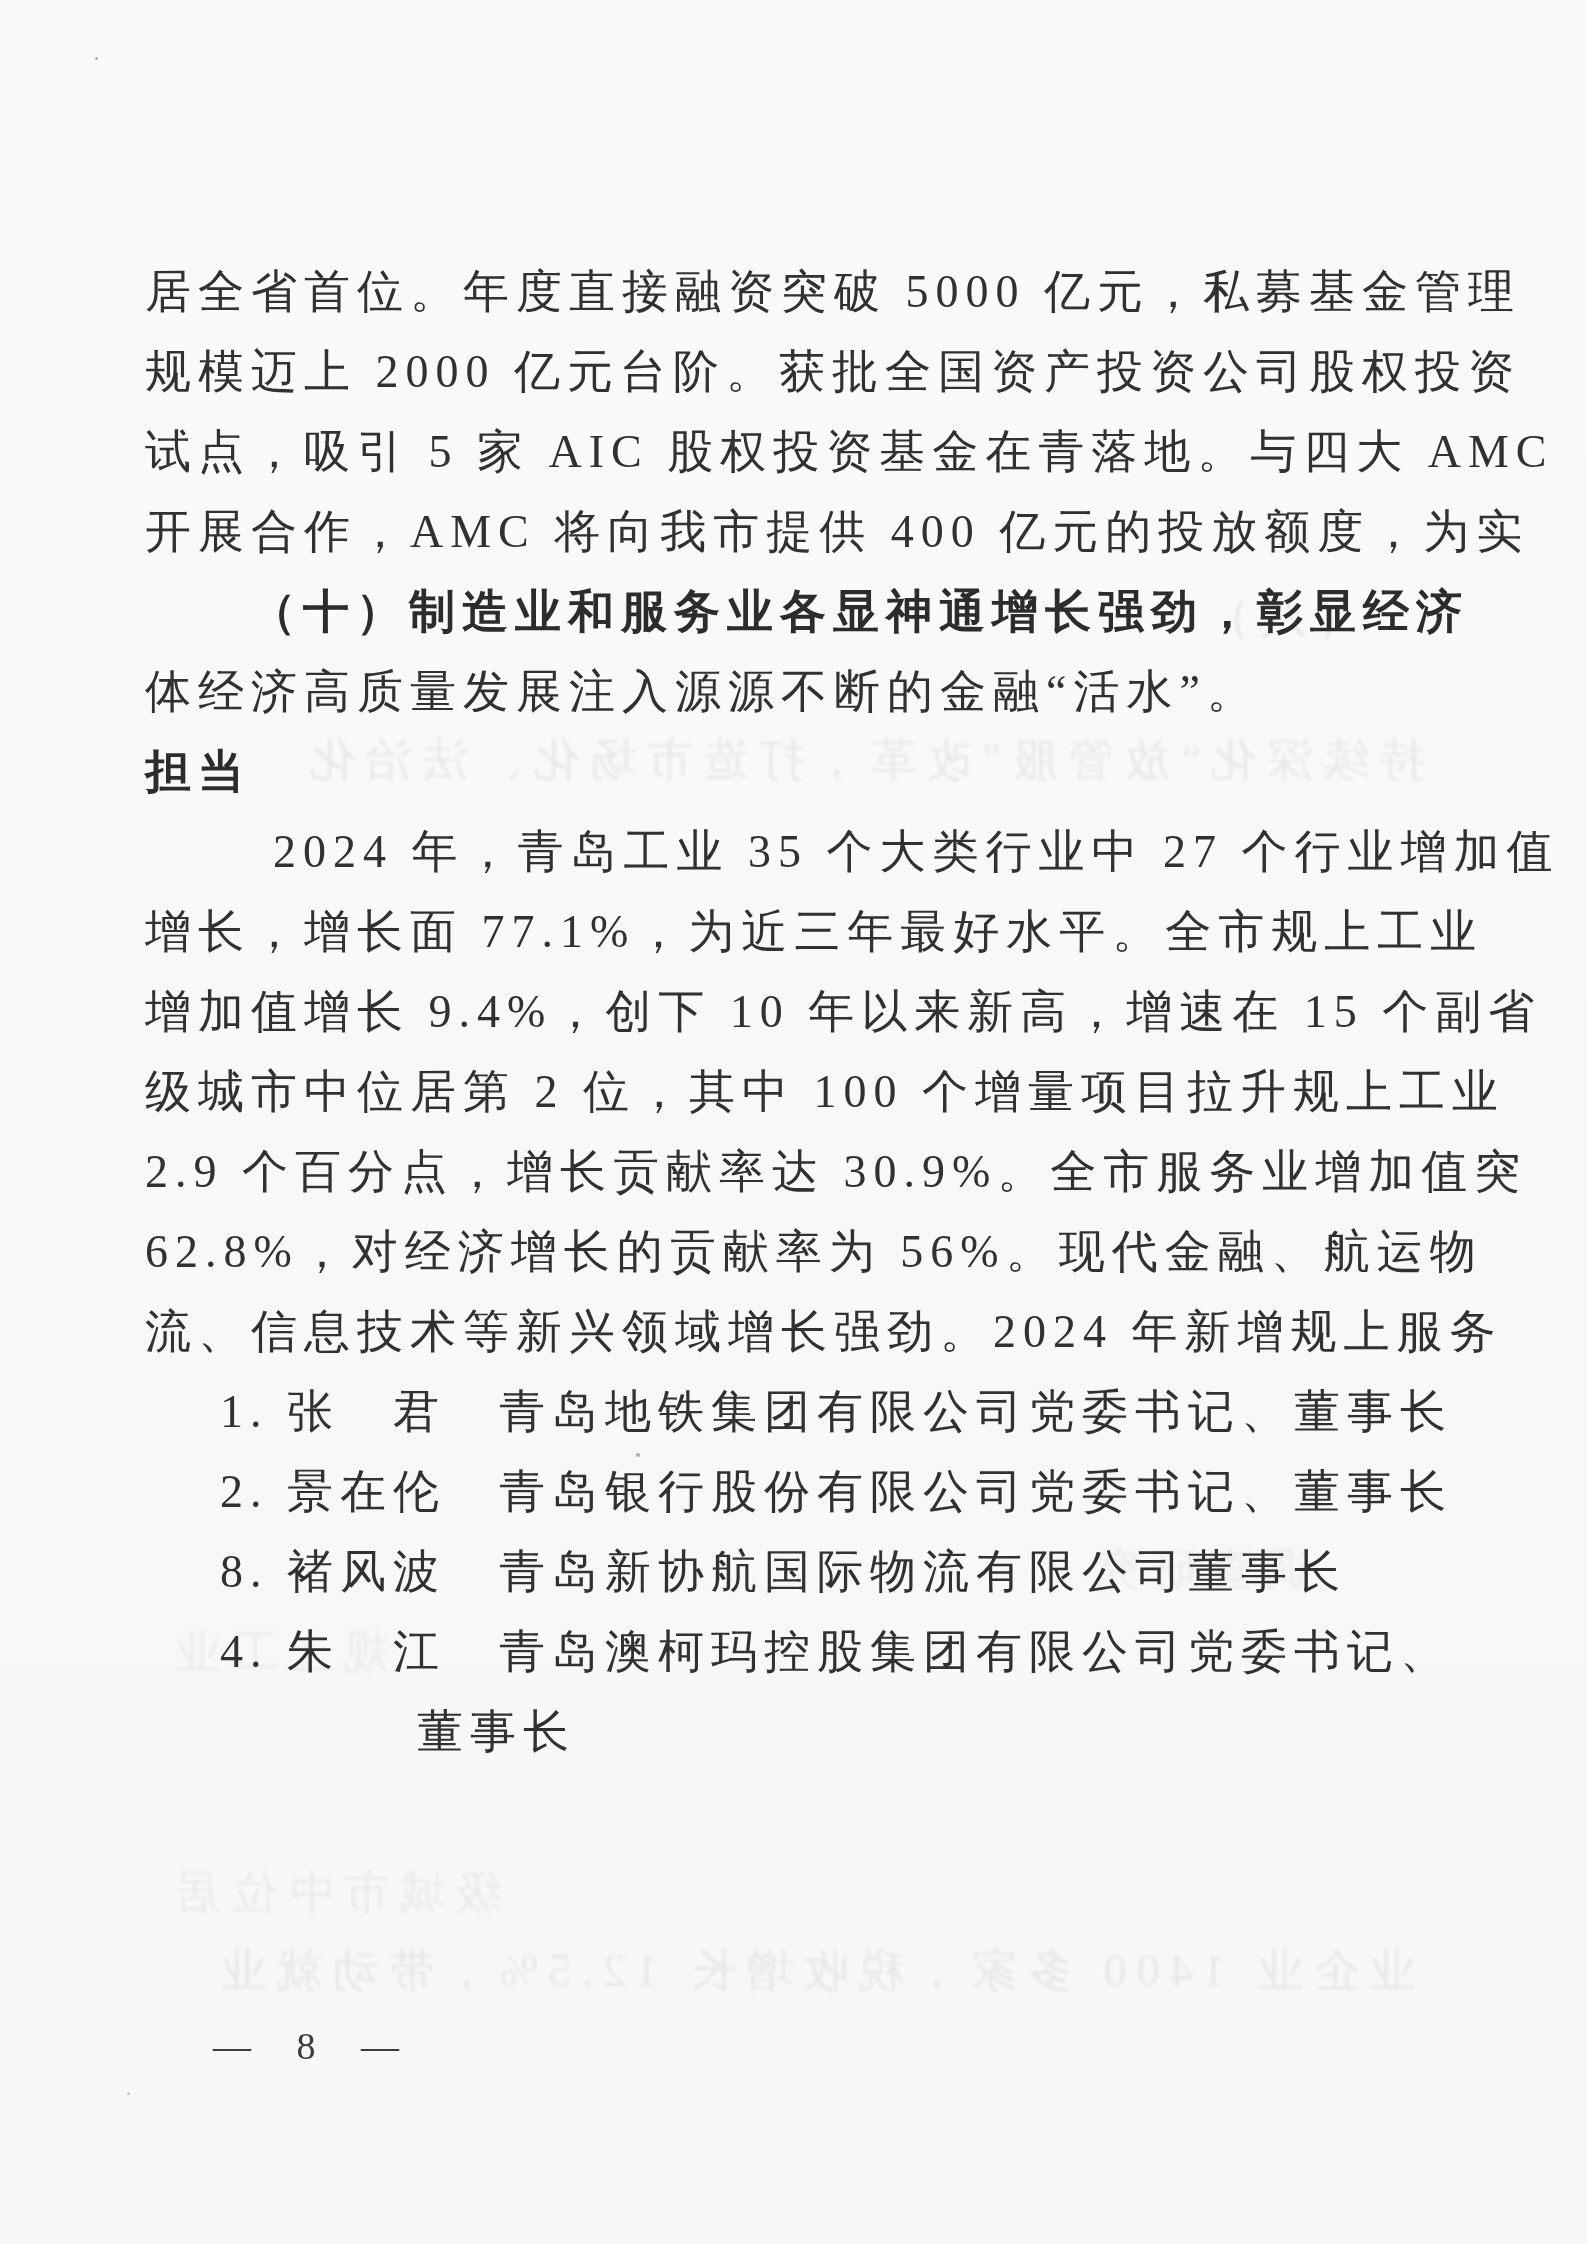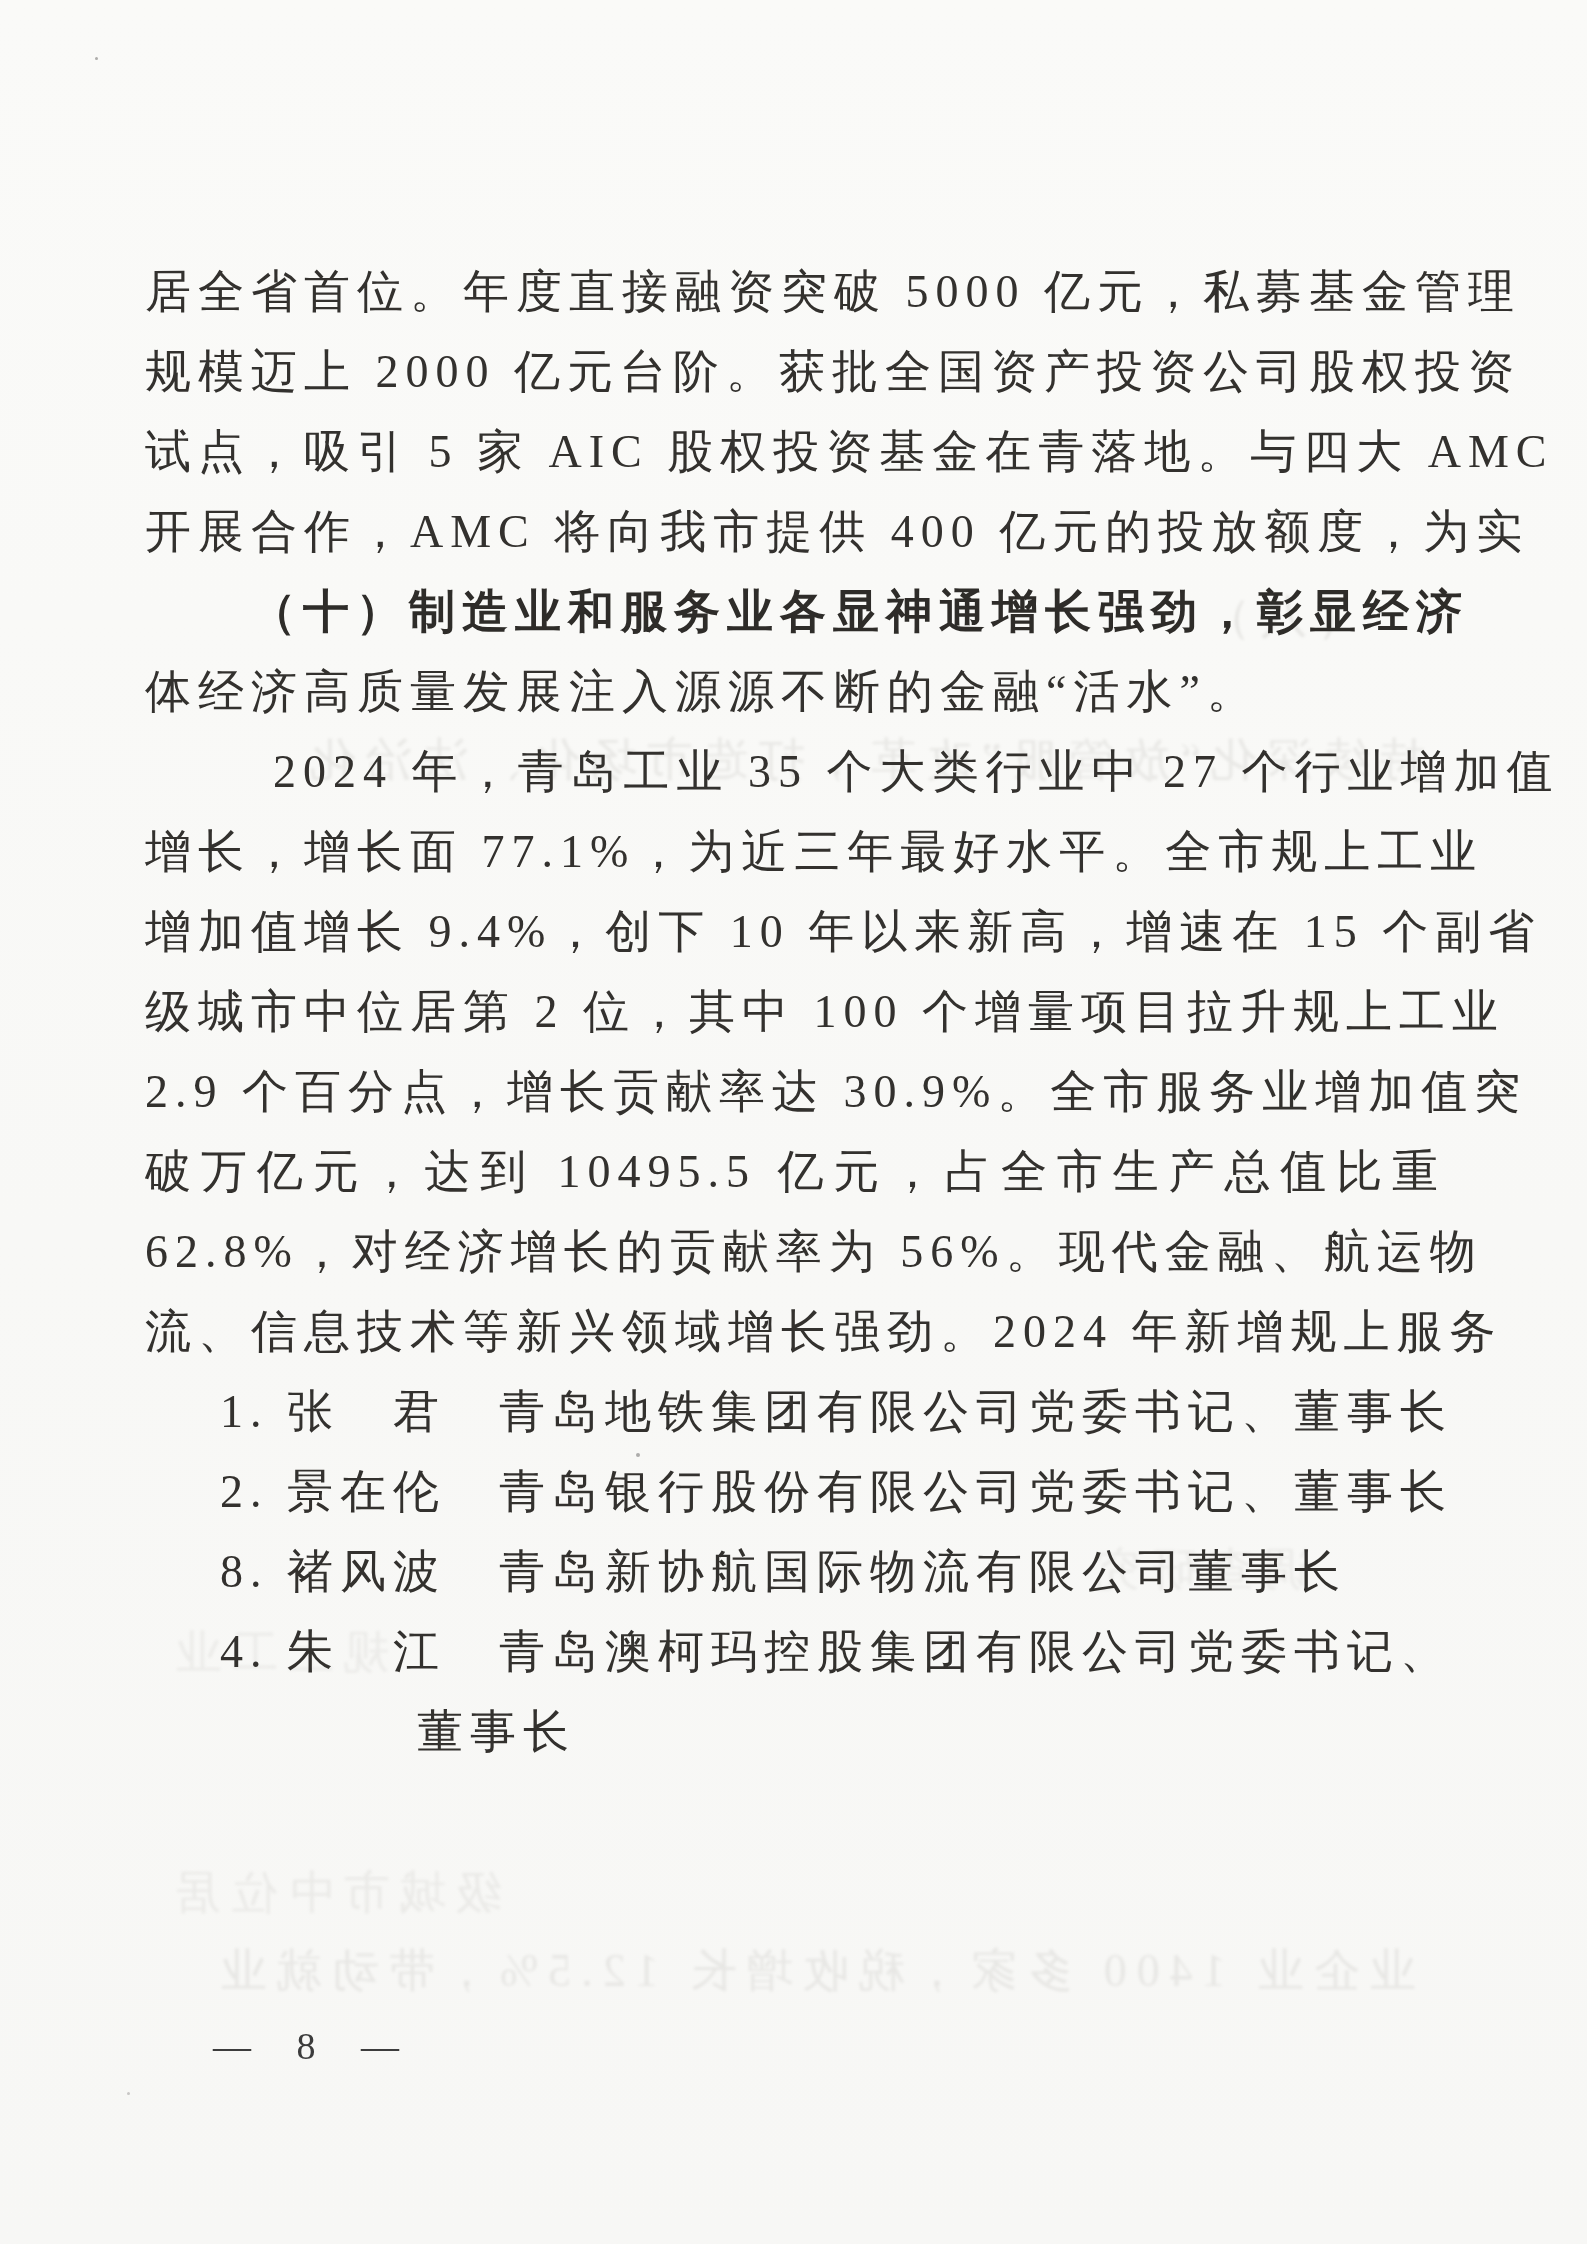--- a/index.html
+++ b/index.html
@@ -68,26 +68,26 @@
   <div class="ghost" style="left:210px;top:1946px;opacity:.15;">业企业 1400 多家，税收增长 12.5%，带动就业</div>
   <div class="ghost" style="left:1085px;top:1545px;opacity:.11;">调查研究</div>
 
   <div class="content">
     <div class="line justify">居全省首位。年度直接融资突破 5000 亿元，私募基金管理</div>
     <div class="line justify">规模迈上 2000 亿元台阶。获批全国资产投资公司股权投资</div>
     <div class="line justify">试点，吸引 5 家 AIC 股权投资基金在青落地。与四大 AMC</div>
     <div class="line justify">开展合作，AMC 将向我市提供 400 亿元的投放额度，为实</div>
     <div class="line justify heading ind-105">（十）制造业和服务业各显神通增长强劲，彰显经济</div>
     <div class="line">体经济高质量发展注入源源不断的金融“活水”。</div>
+    <div class="line heading">担当</div>
     <div class="line justify ind-128">2024 年，青岛工业 35 个大类行业中 27 个行业增加值</div>
     <div class="line justify">增长，增长面 77.1%，为近三年最好水平。全市规上工业</div>
     <div class="line justify">增加值增长 9.4%，创下 10 年以来新高，增速在 15 个副省</div>
     <div class="line justify">级城市中位居第 2 位，其中 100 个增量项目拉升规上工业</div>
     <div class="line justify">2.9 个百分点，增长贡献率达 30.9%。全市服务业增加值突</div>
-    <div class="line justify">破万亿元，达到 10495.5 亿元，占全市生产总值比重</div>
     <div class="line justify">62.8%，对经济增长的贡献率为 56%。现代金融、航运物</div>
     <div class="line justify">流、信息技术等新兴领域增长强劲。2024 年新增规上服务</div>
     <div class="line justify ind-75">1. 张　君　青岛地铁集团有限公司党委书记、董事长</div>
     <div class="line justify ind-75">2. 景在伦　青岛银行股份有限公司党委书记、董事长</div>
     <div class="line ind-75">8. 褚风波　青岛新协航国际物流有限公司董事长</div>
     <div class="line justify ind-75">4. 朱　江　青岛澳柯玛控股集团有限公司党委书记、</div>
     <div class="line ind-272">董事长</div>
   </div>
 
   <div class="page-number">— 8 —</div>

